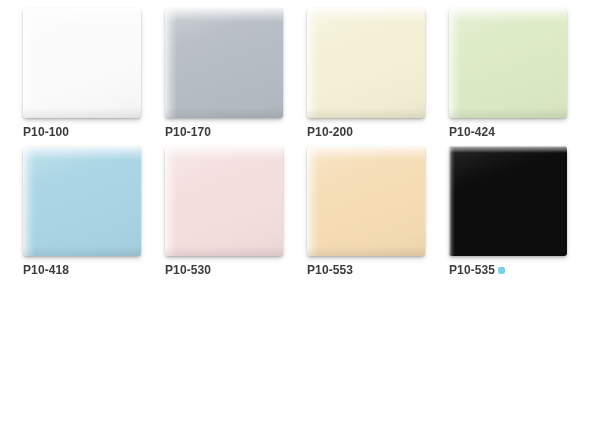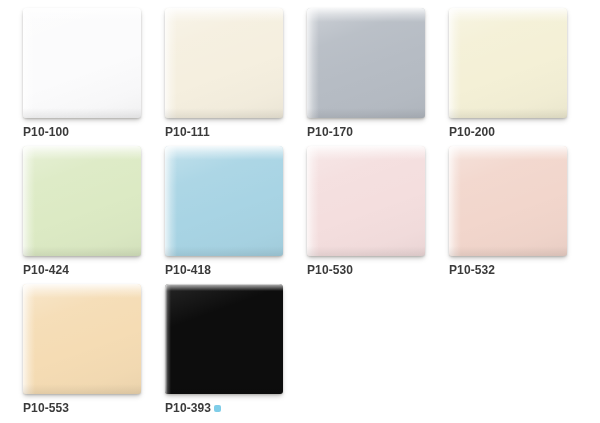--- a/index.html
+++ b/index.html
@@ -160,33 +160,20 @@
           <div class="gloss-left"></div>
           <div class="gloss-bottom"></div>
         </div>
       </div>
       <div class="swatch-label">
         <span class="label-text">P10-100</span>
       </div>
     </div>
     <div class="swatch-cell">
       <div class="tile-wrap">
-        <div class="tile" style="background: rgb(245, 239, 223);">
-          <div class="gloss-sheen"></div>
-          <div class="gloss-top"></div>
-          <div class="gloss-left"></div>
-          <div class="gloss-bottom"></div>
-        </div>
-      </div>
-      <div class="swatch-label">
-        <span class="label-text">P10-111</span>
-      </div>
-    </div>
-    <div class="swatch-cell">
-      <div class="tile-wrap">
         <div class="tile" style="background: rgb(182, 188, 196);">
           <div class="gloss-sheen"></div>
           <div class="gloss-top"></div>
           <div class="gloss-left"></div>
           <div class="gloss-bottom"></div>
         </div>
       </div>
       <div class="swatch-label">
         <span class="label-text">P10-170</span>
       </div>
@@ -238,33 +225,20 @@
           <div class="gloss-left"></div>
           <div class="gloss-bottom"></div>
         </div>
       </div>
       <div class="swatch-label">
         <span class="label-text">P10-530</span>
       </div>
     </div>
     <div class="swatch-cell">
       <div class="tile-wrap">
-        <div class="tile" style="background: rgb(242, 214, 204);">
-          <div class="gloss-sheen"></div>
-          <div class="gloss-top"></div>
-          <div class="gloss-left"></div>
-          <div class="gloss-bottom"></div>
-        </div>
-      </div>
-      <div class="swatch-label">
-        <span class="label-text">P10-532</span>
-      </div>
-    </div>
-    <div class="swatch-cell">
-      <div class="tile-wrap">
         <div class="tile" style="background: rgb(245, 220, 180);">
           <div class="gloss-sheen"></div>
           <div class="gloss-top"></div>
           <div class="gloss-left"></div>
           <div class="gloss-bottom"></div>
         </div>
       </div>
       <div class="swatch-label">
         <span class="label-text">P10-553</span>
       </div>
@@ -272,17 +246,17 @@
     <div class="swatch-cell">
       <div class="tile-wrap">
         <div class="tile dark" style="background: rgb(13, 13, 13);">
           <div class="gloss-sheen"></div>
           <div class="gloss-top"></div>
           <div class="gloss-left"></div>
           <div class="gloss-bottom"></div>
         </div>
       </div>
       <div class="swatch-label">
-        <span class="label-text">P10-393</span>
+        <span class="label-text">P10-535</span>
         <span class="badge-dot" style="background: rgb(127, 205, 232);"></span>
       </div>
     </div>
   </div>
 
 </body></html>

